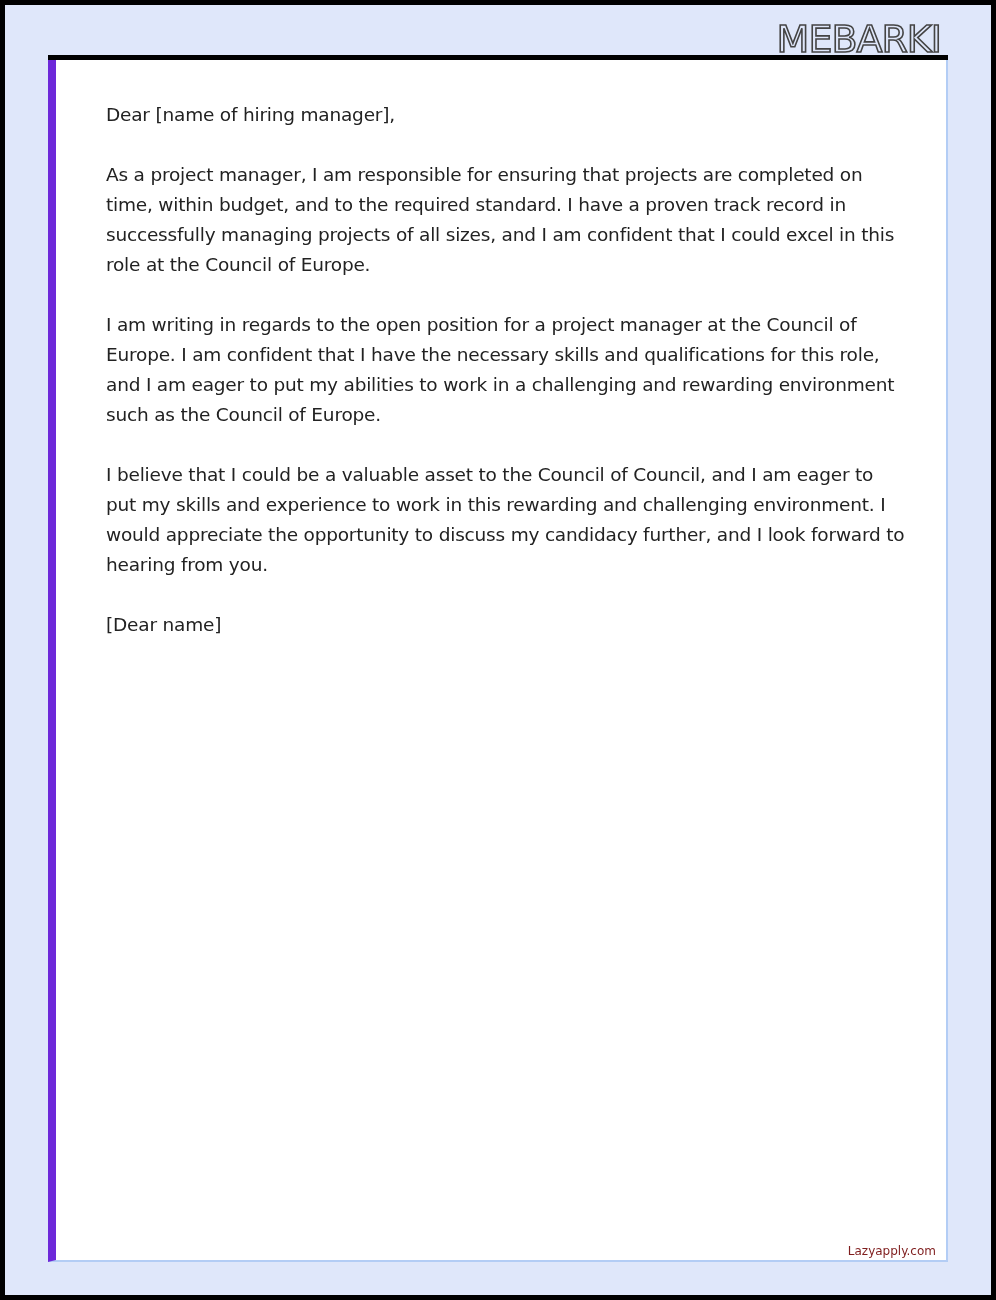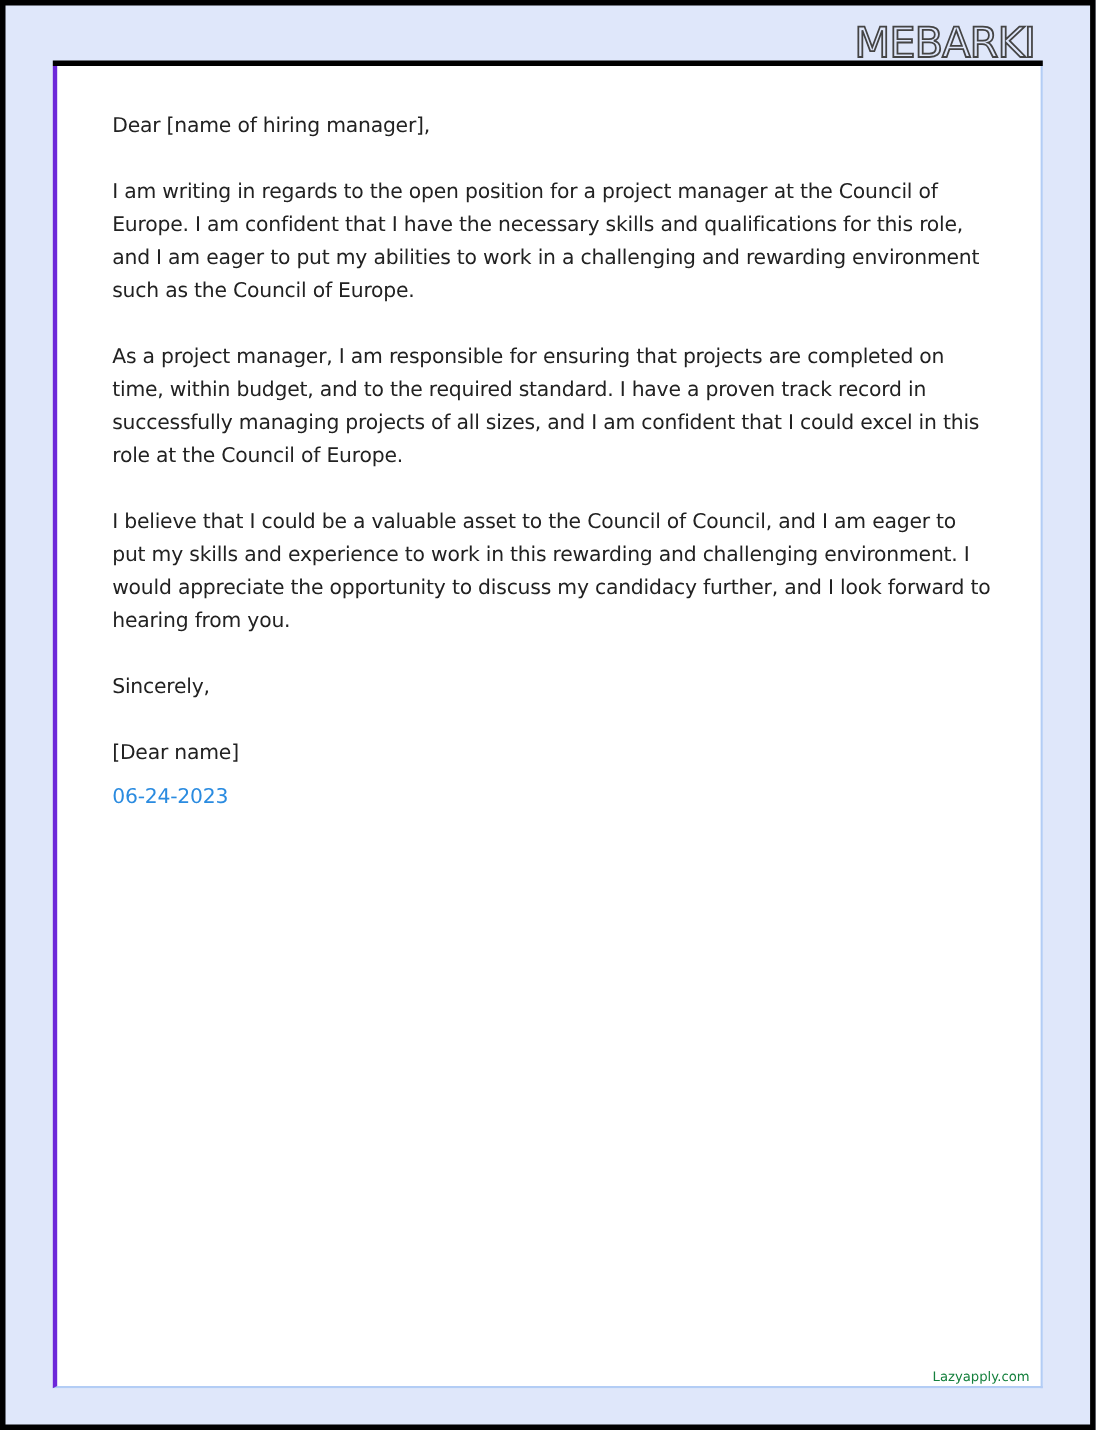--- a/index.html
+++ b/index.html
@@ -27,54 +27,52 @@
     left: 43px; top: 50px;
     width: 900px; height: 5px;
     background: #000;
   }
   .page {
     position: absolute;
     left: 43px; top: 55px;
     width: 900px; height: 1202px;
     box-sizing: border-box;
     background: #fff;
-    border-left: 4px solid #6d28d9;
+    border-left: 8px solid #6d28d9;
     border-right: 2px solid #b3cdf5;
     border-bottom: 2px solid #b3cdf5;
   }
   .content {
     position: absolute;
     left: 50px; top: 40px;
     width: 800px;
     color: #222;
     font-size: 18.5px;
     line-height: 30px;
     letter-spacing: -0.2px;
   }
   .content p { margin: 0 0 30px 0; }
   .content p.tight { margin-bottom: 10px; }
   .date { color: #2a8be0; }
   .footer {
     position: absolute;
     right: 10px; bottom: 2px;
     font-size: 12px;
-    color: #15803d;
+    color: #7f1d1d;
     padding-left: 40px;
   }
 </style>
 </head>
 <body>
 
 <div class="brand">MEBARKI</div>
 <div class="topbar"></div>
 
 <div class="page">
   <div class="content">
     <p>Dear [name of hiring manager],</p>
+    <p>As a project manager, I am responsible for ensuring that projects are completed on time, within budget, and to the required standard. I have a proven track record in successfully managing projects of all sizes, and I am confident that I could excel in this role at the Council of Europe.</p>
     <p>I am writing in regards to the open position for a project manager at the Council of Europe. I am confident that I have the necessary skills and qualifications for this role, and I am eager to put my abilities to work in a challenging and rewarding environment such as the Council of Europe.</p>
-    <p>As a project manager, I am responsible for ensuring that projects are completed on time, within budget, and to the required standard. I have a proven track record in successfully managing projects of all sizes, and I am confident that I could excel in this role at the Council of Europe.</p>
     <p>I believe that I could be a valuable asset to the Council of Council, and I am eager to put my skills and experience to work in this rewarding and challenging environment. I would appreciate the opportunity to discuss my candidacy further, and I look forward to hearing from you.</p>
-    <p>Sincerely,</p>
     <p class="tight">[Dear name]</p>
-    <p class="date">06-24-2023</p>
   </div>
   <div class="footer">Lazyapply.com</div>
 </div>
 
 </body></html>

